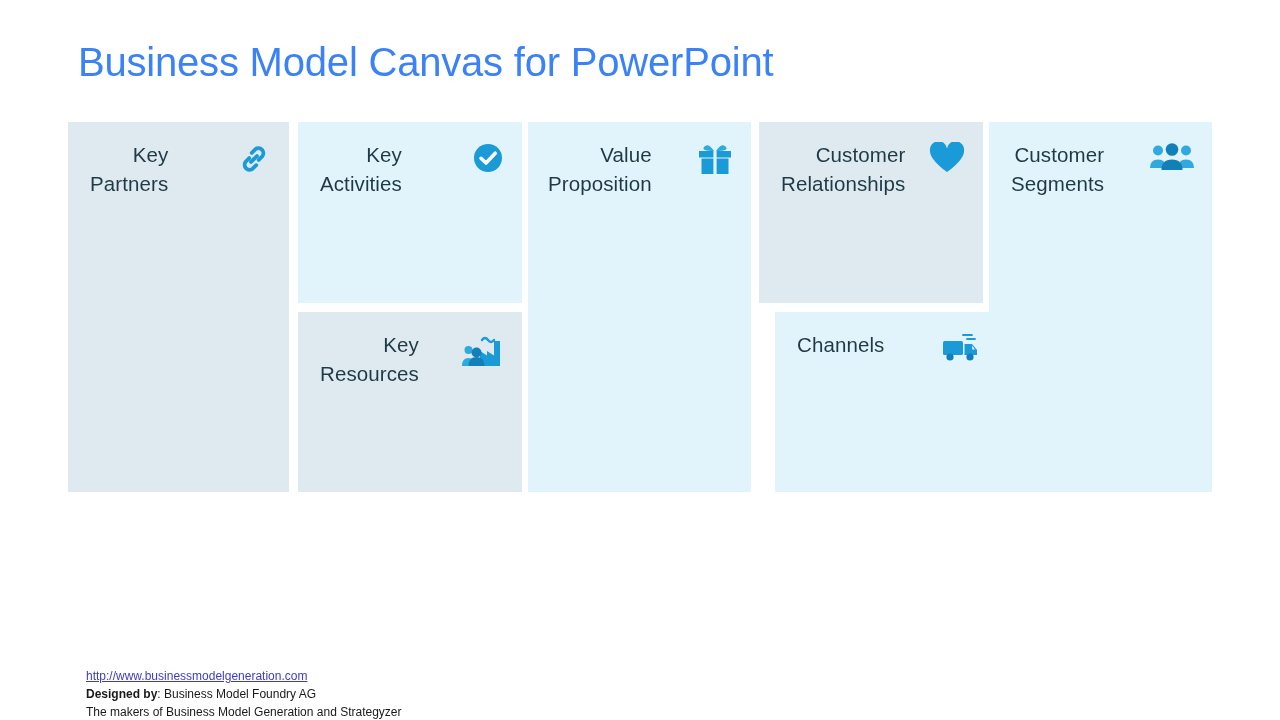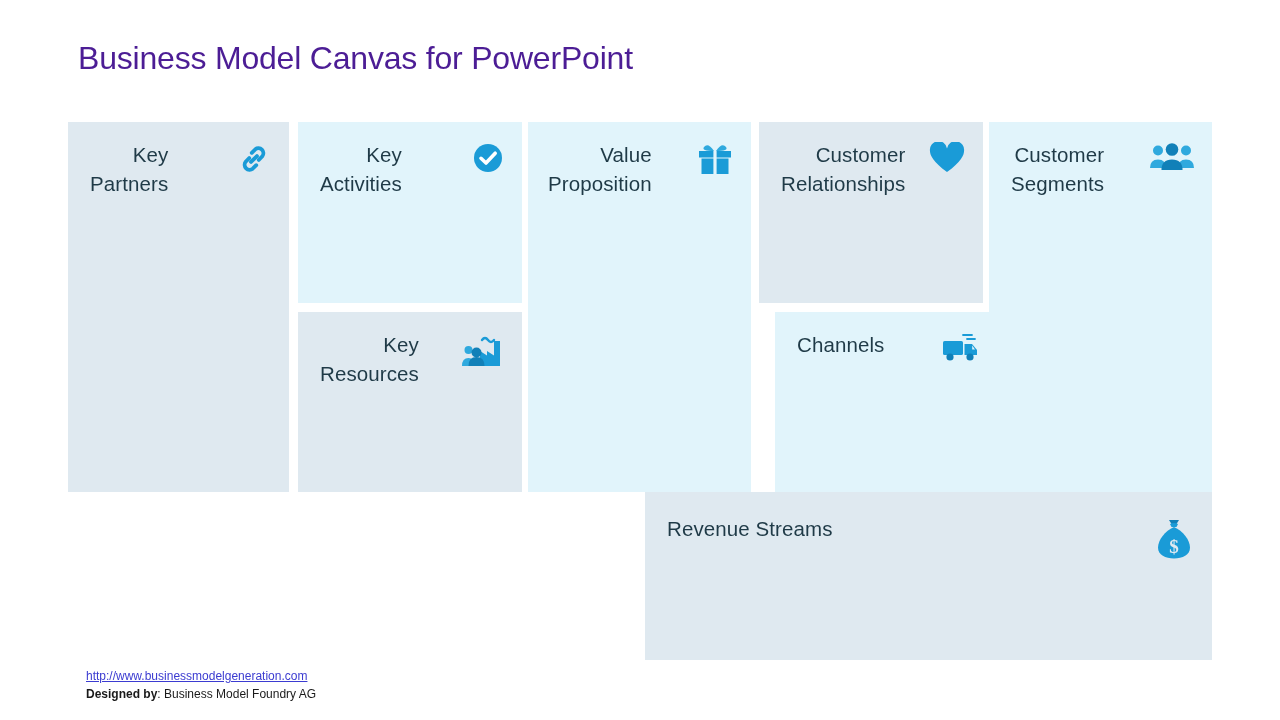--- a/index.html
+++ b/index.html
@@ -12,23 +12,23 @@
     height: 720px;
     font-family: "Liberation Sans", sans-serif;
     position: relative;
     overflow: hidden;
   }
 
   #page-title {
     position: absolute;
     left: 78px;
     top: 40px;
-    font-size: 32px;
+    font-size: 40px;
     font-weight: 400;
-    color: #4c1d95;
+    color: #3b82f6;
     letter-spacing: -0.2px;
     white-space: nowrap;
   }
 
   .canvas {
     position: absolute;
     left: 68px;
     top: 122px;
     width: 1144px;
     height: 370px;
@@ -226,39 +226,24 @@
         </svg>
       </div>
     </div>
   </div>
 
 </div>
 
 <div class="bottom-row">
 
 
-  <div class="panel tone-b" id="panel-revenue-streams">
-    <div class="panel-head">
-      <div class="panel-title single">Revenue Streams</div>
-      <div class="icon-box" style="margin-top:4px;margin-right:2px;">
-        <svg width="36" height="42" viewBox="0 0 36 42">
-
-          <path d="M13 2 h10 l-2.5 4 h-5 Z" fill="#1180b8"></path>
-          <path d="M14 6 q4-2 8 0 l-1.5 3 h-5 Z" fill="#1a9bd7"></path>
-
-          <path d="M18 9 C9 13 2 22 2 29.5 C2 37 9.5 40.5 18 40.5 C26.5 40.5 34 37 34 29.5 C34 22 27 13 18 9 Z" fill="#1a9bd7"></path>
-
-          <text x="18" y="34.5" font-family="'Liberation Serif', serif" font-size="19" font-weight="bold" fill="#dfe9f0" text-anchor="middle">$</text>
-        </svg>
-      </div>
-    </div>
-  </div>
 
 </div>
 
 <div class="footer">
   <div>
     <a href="#">http://www.businessmodelgeneration.com</a>
   </div>
   <div>
     <span class="bold">Designed by</span><span>: Business Model Foundry AG</span>
   </div>
+  <div>The makers of Business Model Generation and Strategyzer</div>
 </div>
 
 </body></html>

